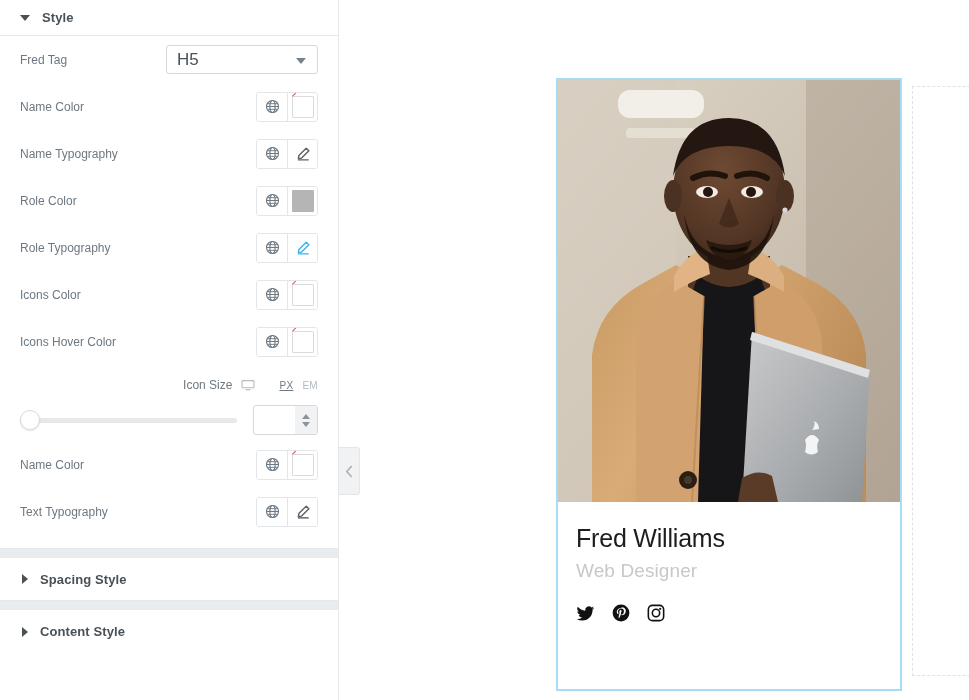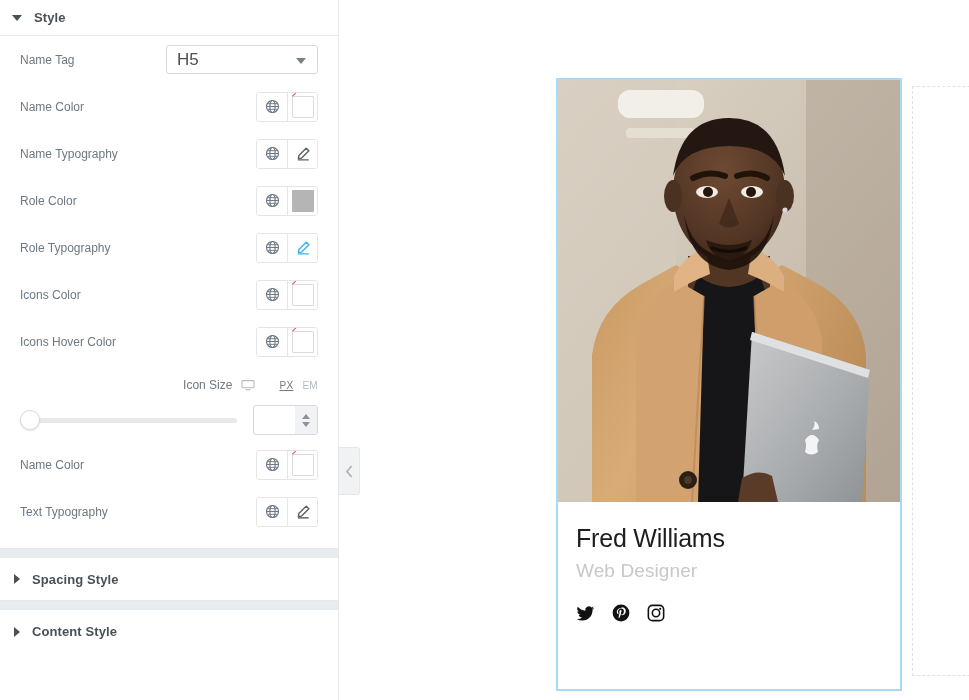--- a/index.html
+++ b/index.html
@@ -16,21 +16,21 @@
     width: 339px; height: 700px;
     background: #ffffff;
     border-right: 1px solid #e6e9ec;
     position: relative;
     overflow: hidden;
   }
 
   .section-header {
     height: 36px;
     display: flex; align-items: center;
-    padding-left: 12px;
+    padding-left: 20px;
     border-bottom: 1px solid #e6e9ec;
     background: #ffffff;
     cursor: pointer;
   }
   .section-header .tri {
     width: 0; height: 0; margin-right: 12px; flex: 0 0 auto;
   }
   .tri-down {
     border-left: 5px solid transparent;
     border-right: 5px solid transparent;
@@ -194,21 +194,21 @@
   <div class="sidebar">
 
     <div class="section-header">
       <span class="tri tri-down"></span>
       <span class="section-title">Style</span>
     </div>
 
     <div class="controls">
 
       <div class="row">
-        <span class="row-label">Name Tag</span>
+        <span class="row-label">Fred Tag</span>
         <div class="select">
           <span class="val">H5</span>
           <span class="caret"></span>
         </div>
       </div>
 
       <div class="row">
         <span class="row-label">Name Color</span>
         <div class="ctrl-group">
           <div class="ctrl-btn">

